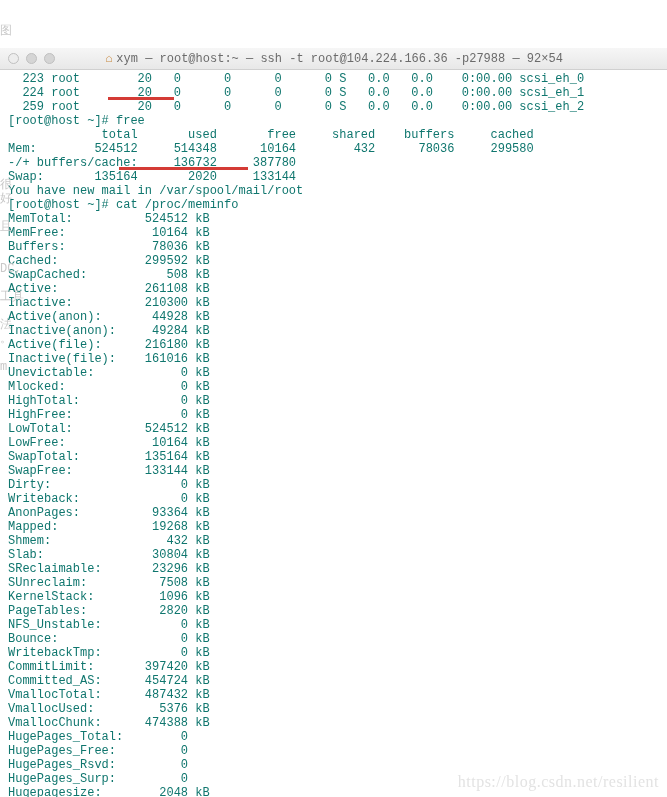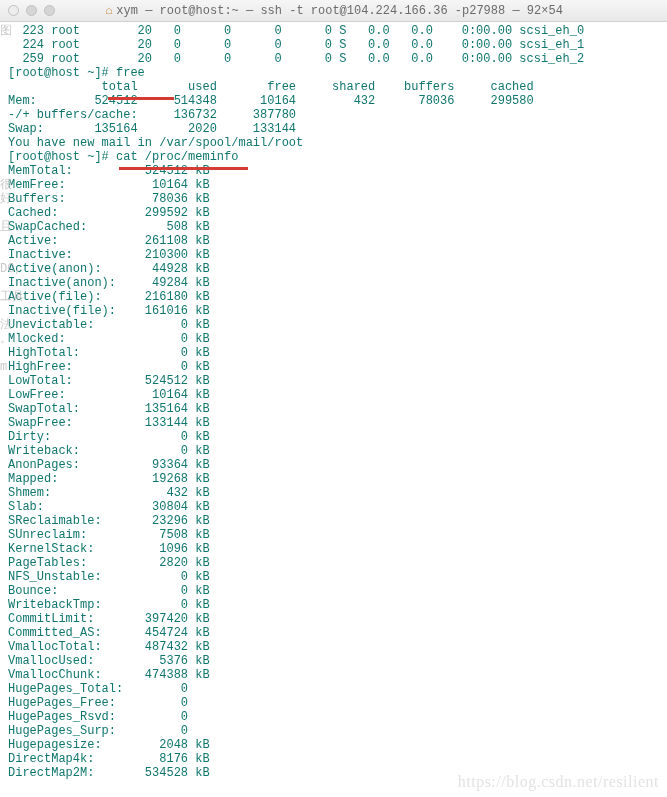--- a/index.html
+++ b/index.html
@@ -14,20 +14,21 @@
     }
     .title-bar {
       height: 22px;
       background: linear-gradient(#f6f6f6, #e8e8e8);
       border-bottom: 1px solid #d0d0d0;
       display: flex;
       align-items: center;
       padding: 0 8px;
       color: #6b6b6b;
       font-size: 12px;
+      margin-top: 48px;
     }
     .traffic {
       display: flex;
       gap: 7px;
       margin-right: 14px;
     }
     .dot { width: 11px; height: 11px; border-radius: 50%; background: #d5d5d5; border:1px solid #c0c0c0; }
     .dot.red{background:#ededed;}
     .title-text { flex:1; text-align:center; transform: translateX(-30px); }
     .home-icon { color:#c98b44; margin-right:4px; }

